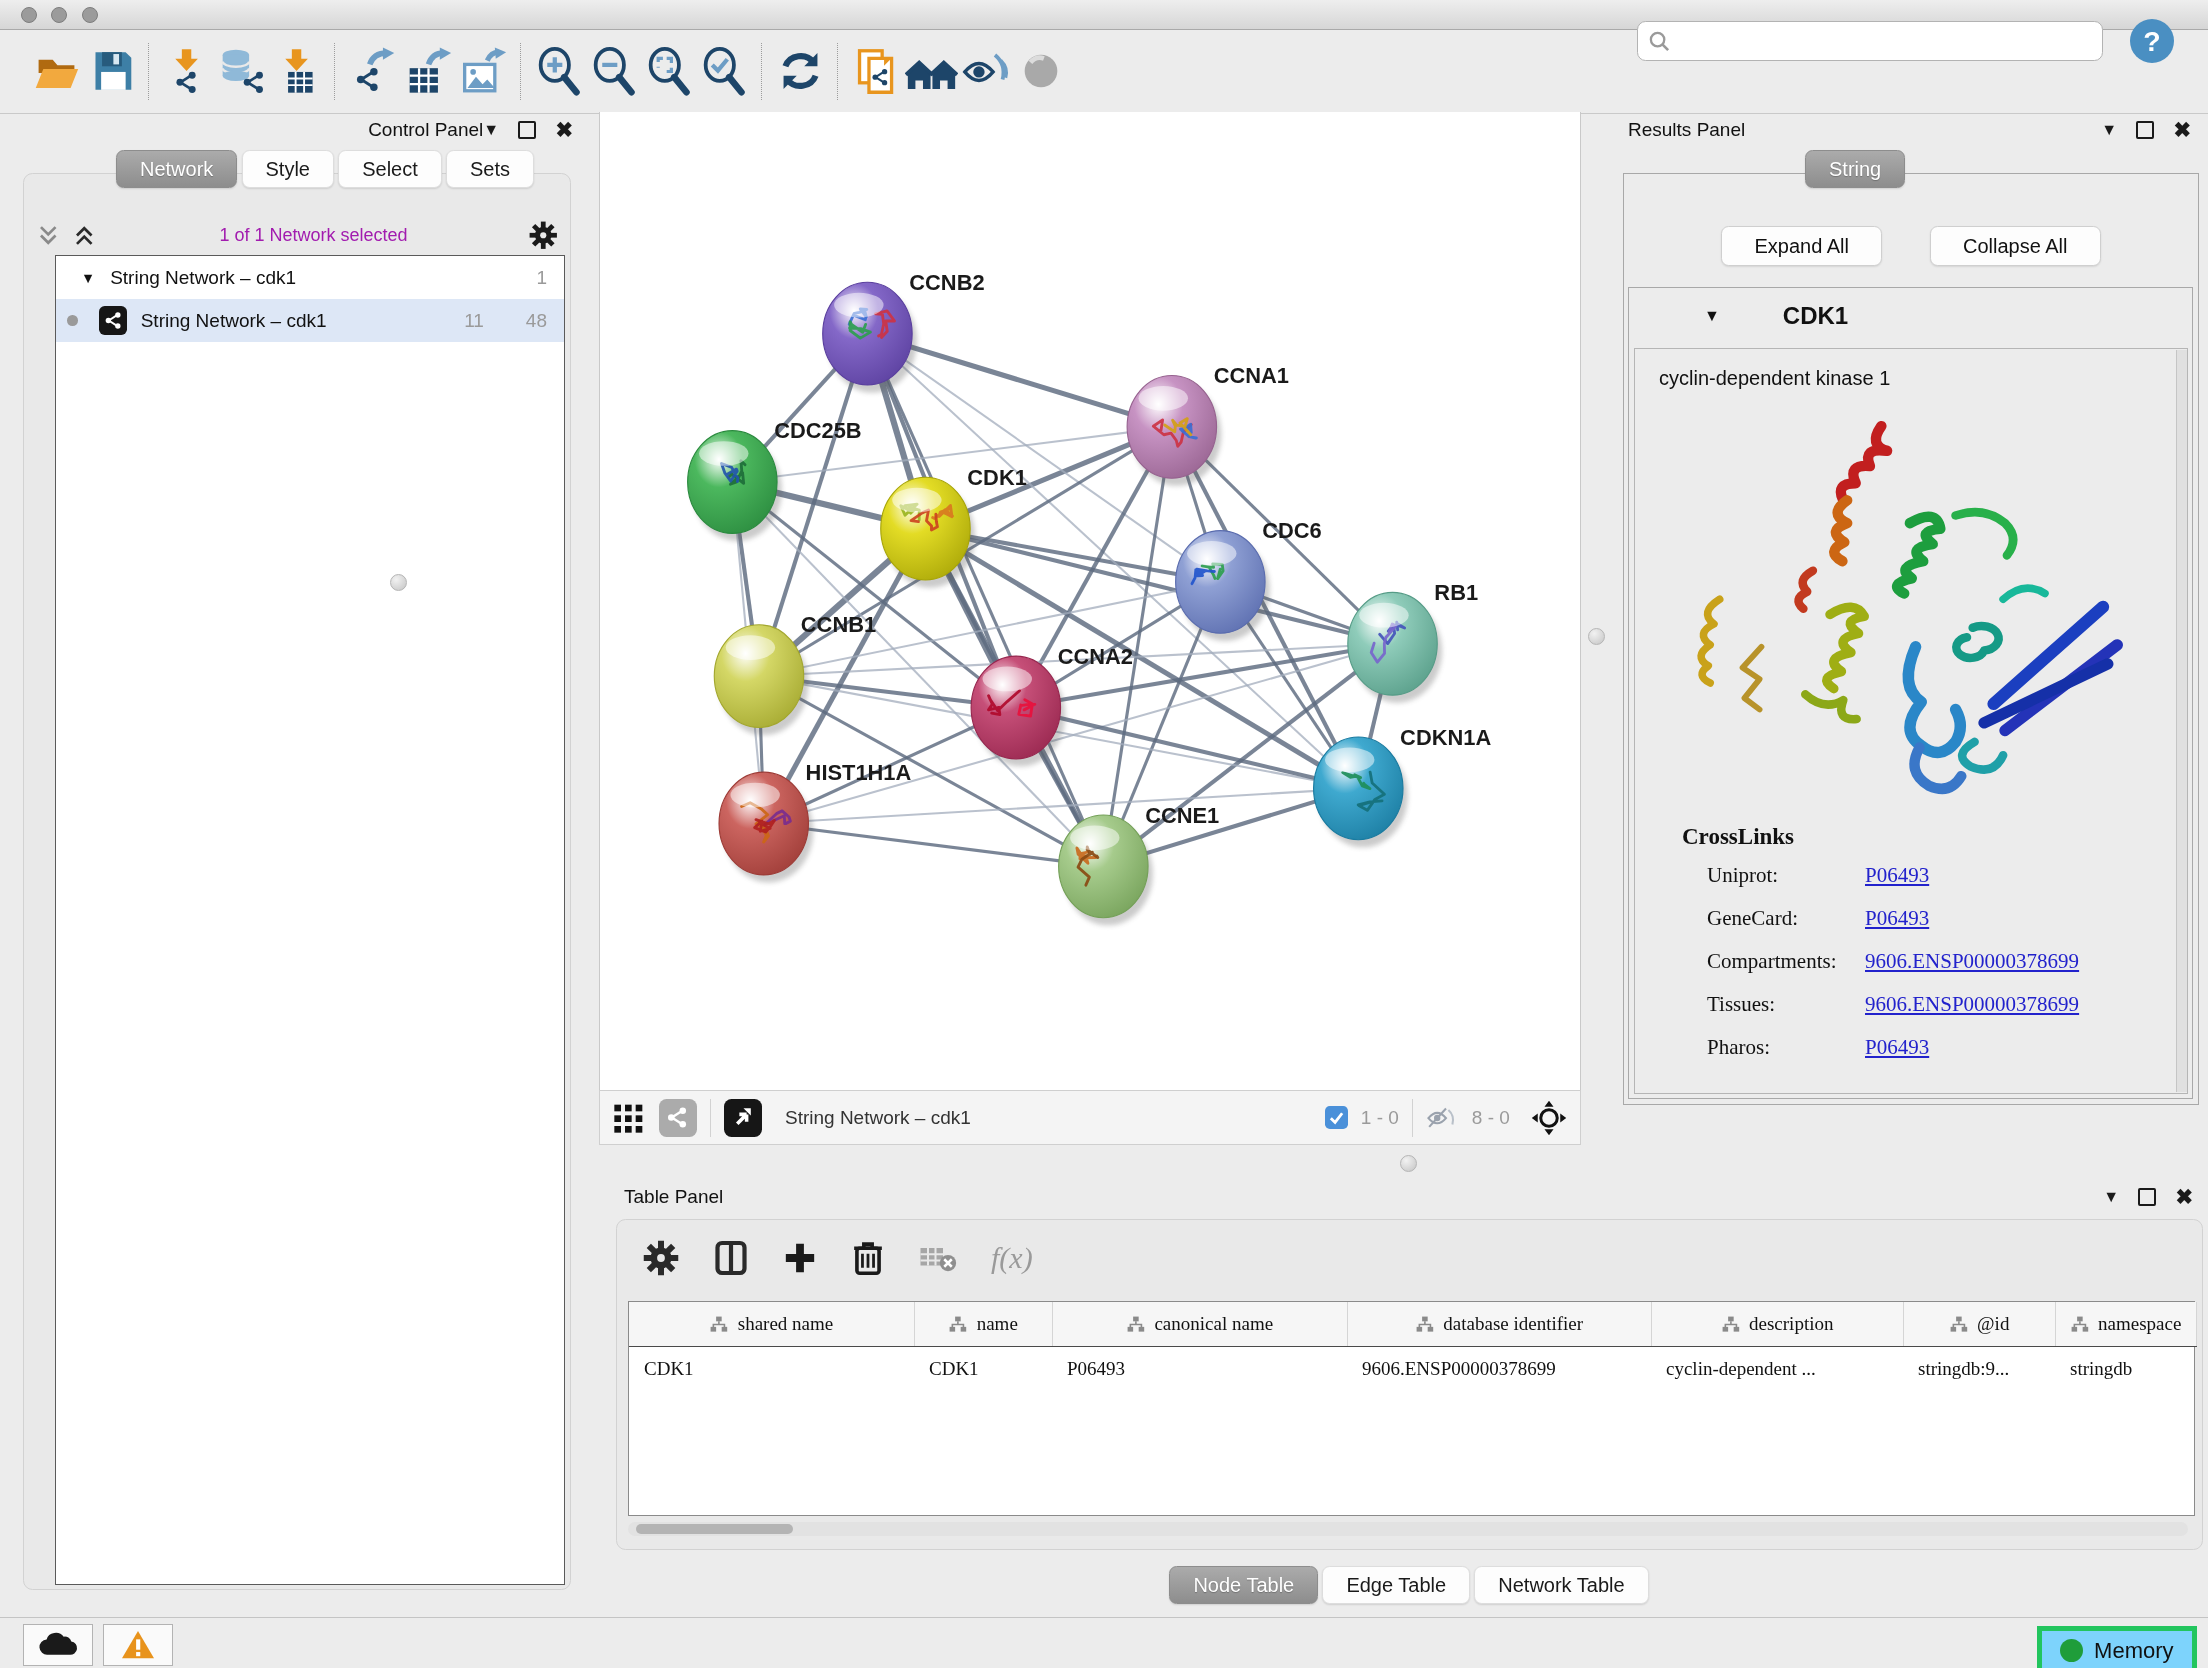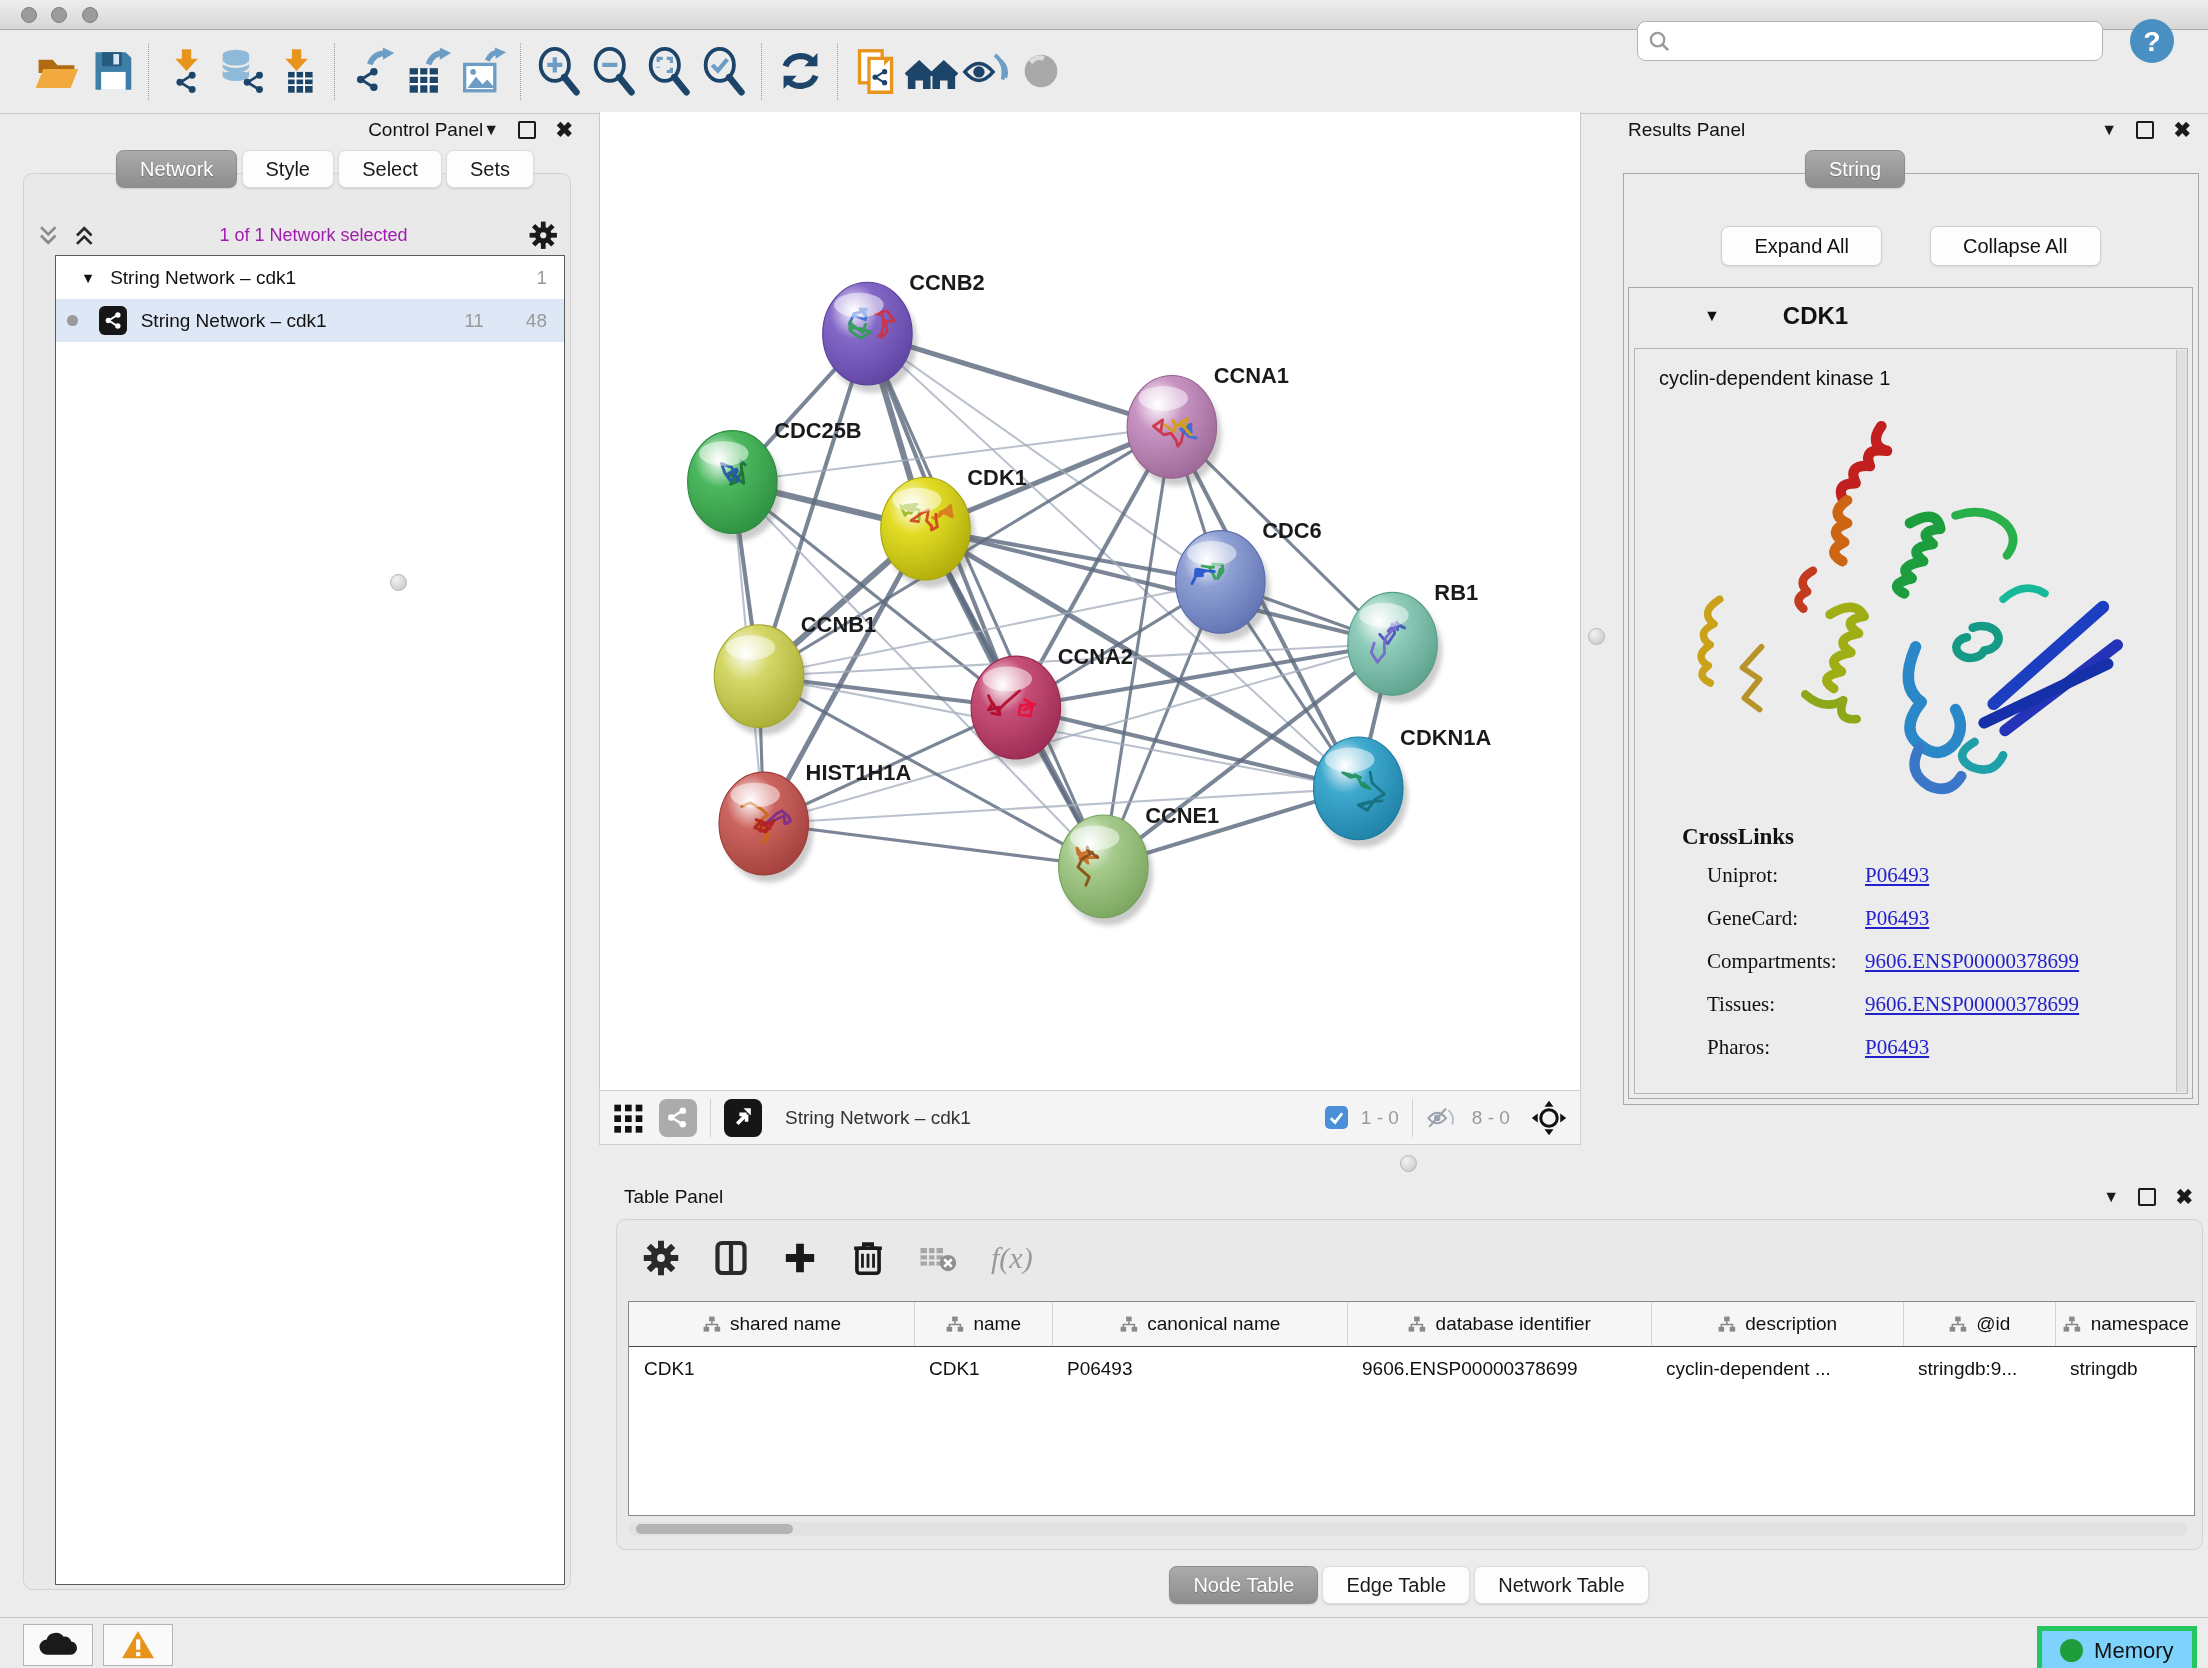--- a/index.html
+++ b/index.html
@@ -76,21 +76,21 @@
   #rp-cross .xl-title{font-weight:bold;font-size:23px;margin-bottom:13.3px;}
   .xl-row{display:flex;margin-bottom:18px;}
   .xl-label{width:183px;padding-left:25px;box-sizing:border-box;}
   .xl-value{color:#2222cc;text-decoration:underline;}
   #rp-vscroll{position:absolute;left:2176px;top:350px;width:9.5px;height:742px;background:#e0e0e0;border-left:1px solid #c5c5c5;}
   
   #tp-head{position:absolute;left:624px;top:1185px;width:1569px;display:flex;justify-content:space-between;align-items:center;}
   #tp-body{left:616px;top:1219px;width:1585px;height:329px;}
   #tp-toolbar{position:absolute;left:643px;top:1235px;height:46px;display:flex;align-items:center;gap:34px;}
   #tp-table{position:absolute;left:628px;top:1301px;width:1567px;height:215px;background:#fff;border:1px solid #8a8a8a;box-sizing:border-box;}
-  table{border-collapse:collapse;width:100%;table-layout:fixed;}
+  table{border-collapse:collapse;width:100%;table-layout:fixed;font-family:Liberation Serif, serif;}
   th{font-weight:normal;font-size:19px;color:#111;border-right:1px solid #d5d5d5;border-bottom:1.9px solid #4a4a4a;
      height:42px;background:#f6f6f6;white-space:nowrap;overflow:hidden;}
   th .thwrap{display:flex;align-items:center;justify-content:center;gap:9.5px;}
   td{font-size:19px;height:42px;padding-left:15px;white-space:nowrap;overflow:hidden;}
   #tp-hscroll{position:absolute;left:628px;top:1522px;width:1560px;height:14.3px;background:#e2e2e2;border-radius:7.6px;}
   #tp-hthumb{position:absolute;left:7.6px;top:1.9px;width:157px;height:10.5px;background:#b4b4b4;border-radius:5.7px;}
   #tp-tabs{position:absolute;left:609px;top:1566px;width:1600px;text-align:center;}
   
   #statusbar{position:absolute;left:0;top:1617px;width:2208px;height:51px;background:#ececec;border-top:1px solid #c4c4c4;}
   .sb-btn{position:absolute;top:5.7px;width:70px;height:42px;background:#fafafa;border:1.9px solid #b3b3b3;

